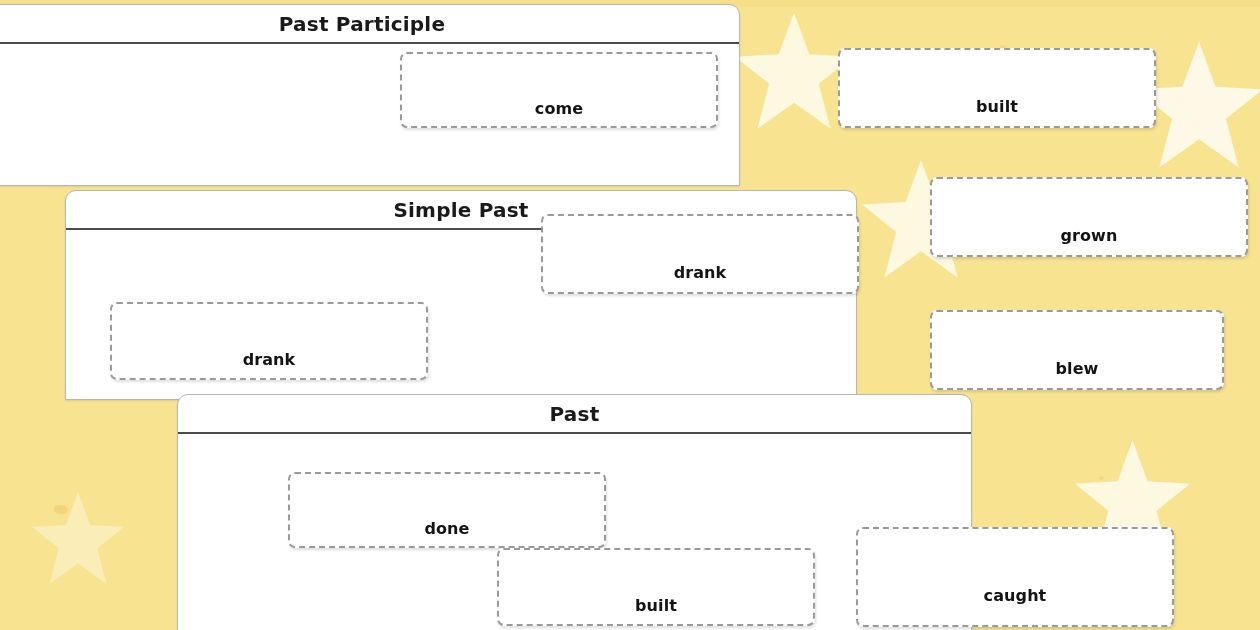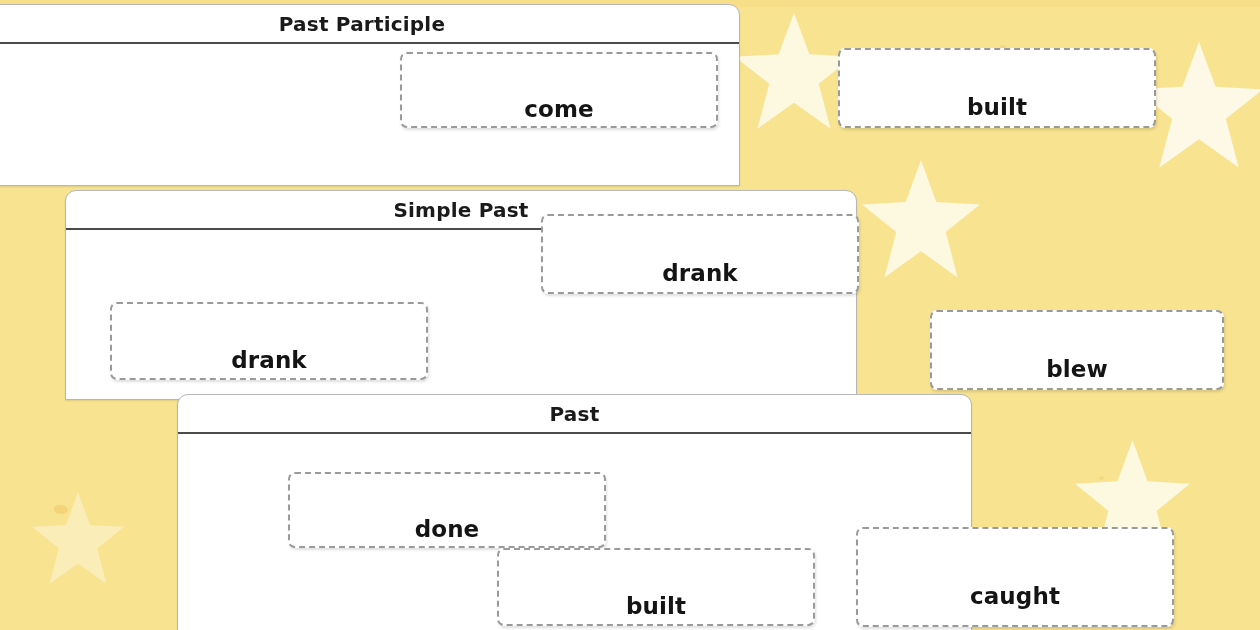--- a/index.html
+++ b/index.html
@@ -83,21 +83,21 @@
     border-radius: 7px;
     box-sizing: border-box;
     display: flex;
     align-items: center;
     justify-content: center;
     cursor: grab;
   }
   .word-tile span {
     font-family: "DejaVu Sans", sans-serif;
     font-weight: 700;
-    font-size: 23px;
+    font-size: 16px;
     color: #141414;
     letter-spacing: .1px;
     user-select: none;
     margin-top: 37px;
   }
   .tile-shadow { box-shadow: 1px 2px 3px rgba(0,0,0,.13); }
 </style>
 </head>
 <body>
 
@@ -149,20 +149,23 @@
   </div>
 
   <div class="word-tile tile-shadow" style="left:497px;top:548px;width:318px;height:78px;">
     <span>built</span>
   </div>
 
   <div class="word-tile tile-shadow" style="left:838px;top:48px;width:318px;height:80px;">
     <span>built</span>
   </div>
 
+  <div class="word-tile tile-shadow" style="left:930px;top:177px;width:318px;height:80px;">
+    <span>grown</span>
+  </div>
 
   <div class="word-tile tile-shadow" style="left:930px;top:310px;width:294px;height:80px;">
     <span>blew</span>
   </div>
 
   <div class="word-tile tile-shadow" style="left:856px;top:527px;width:318px;height:100px;">
     <span>caught</span>
   </div>
 
 </div>

